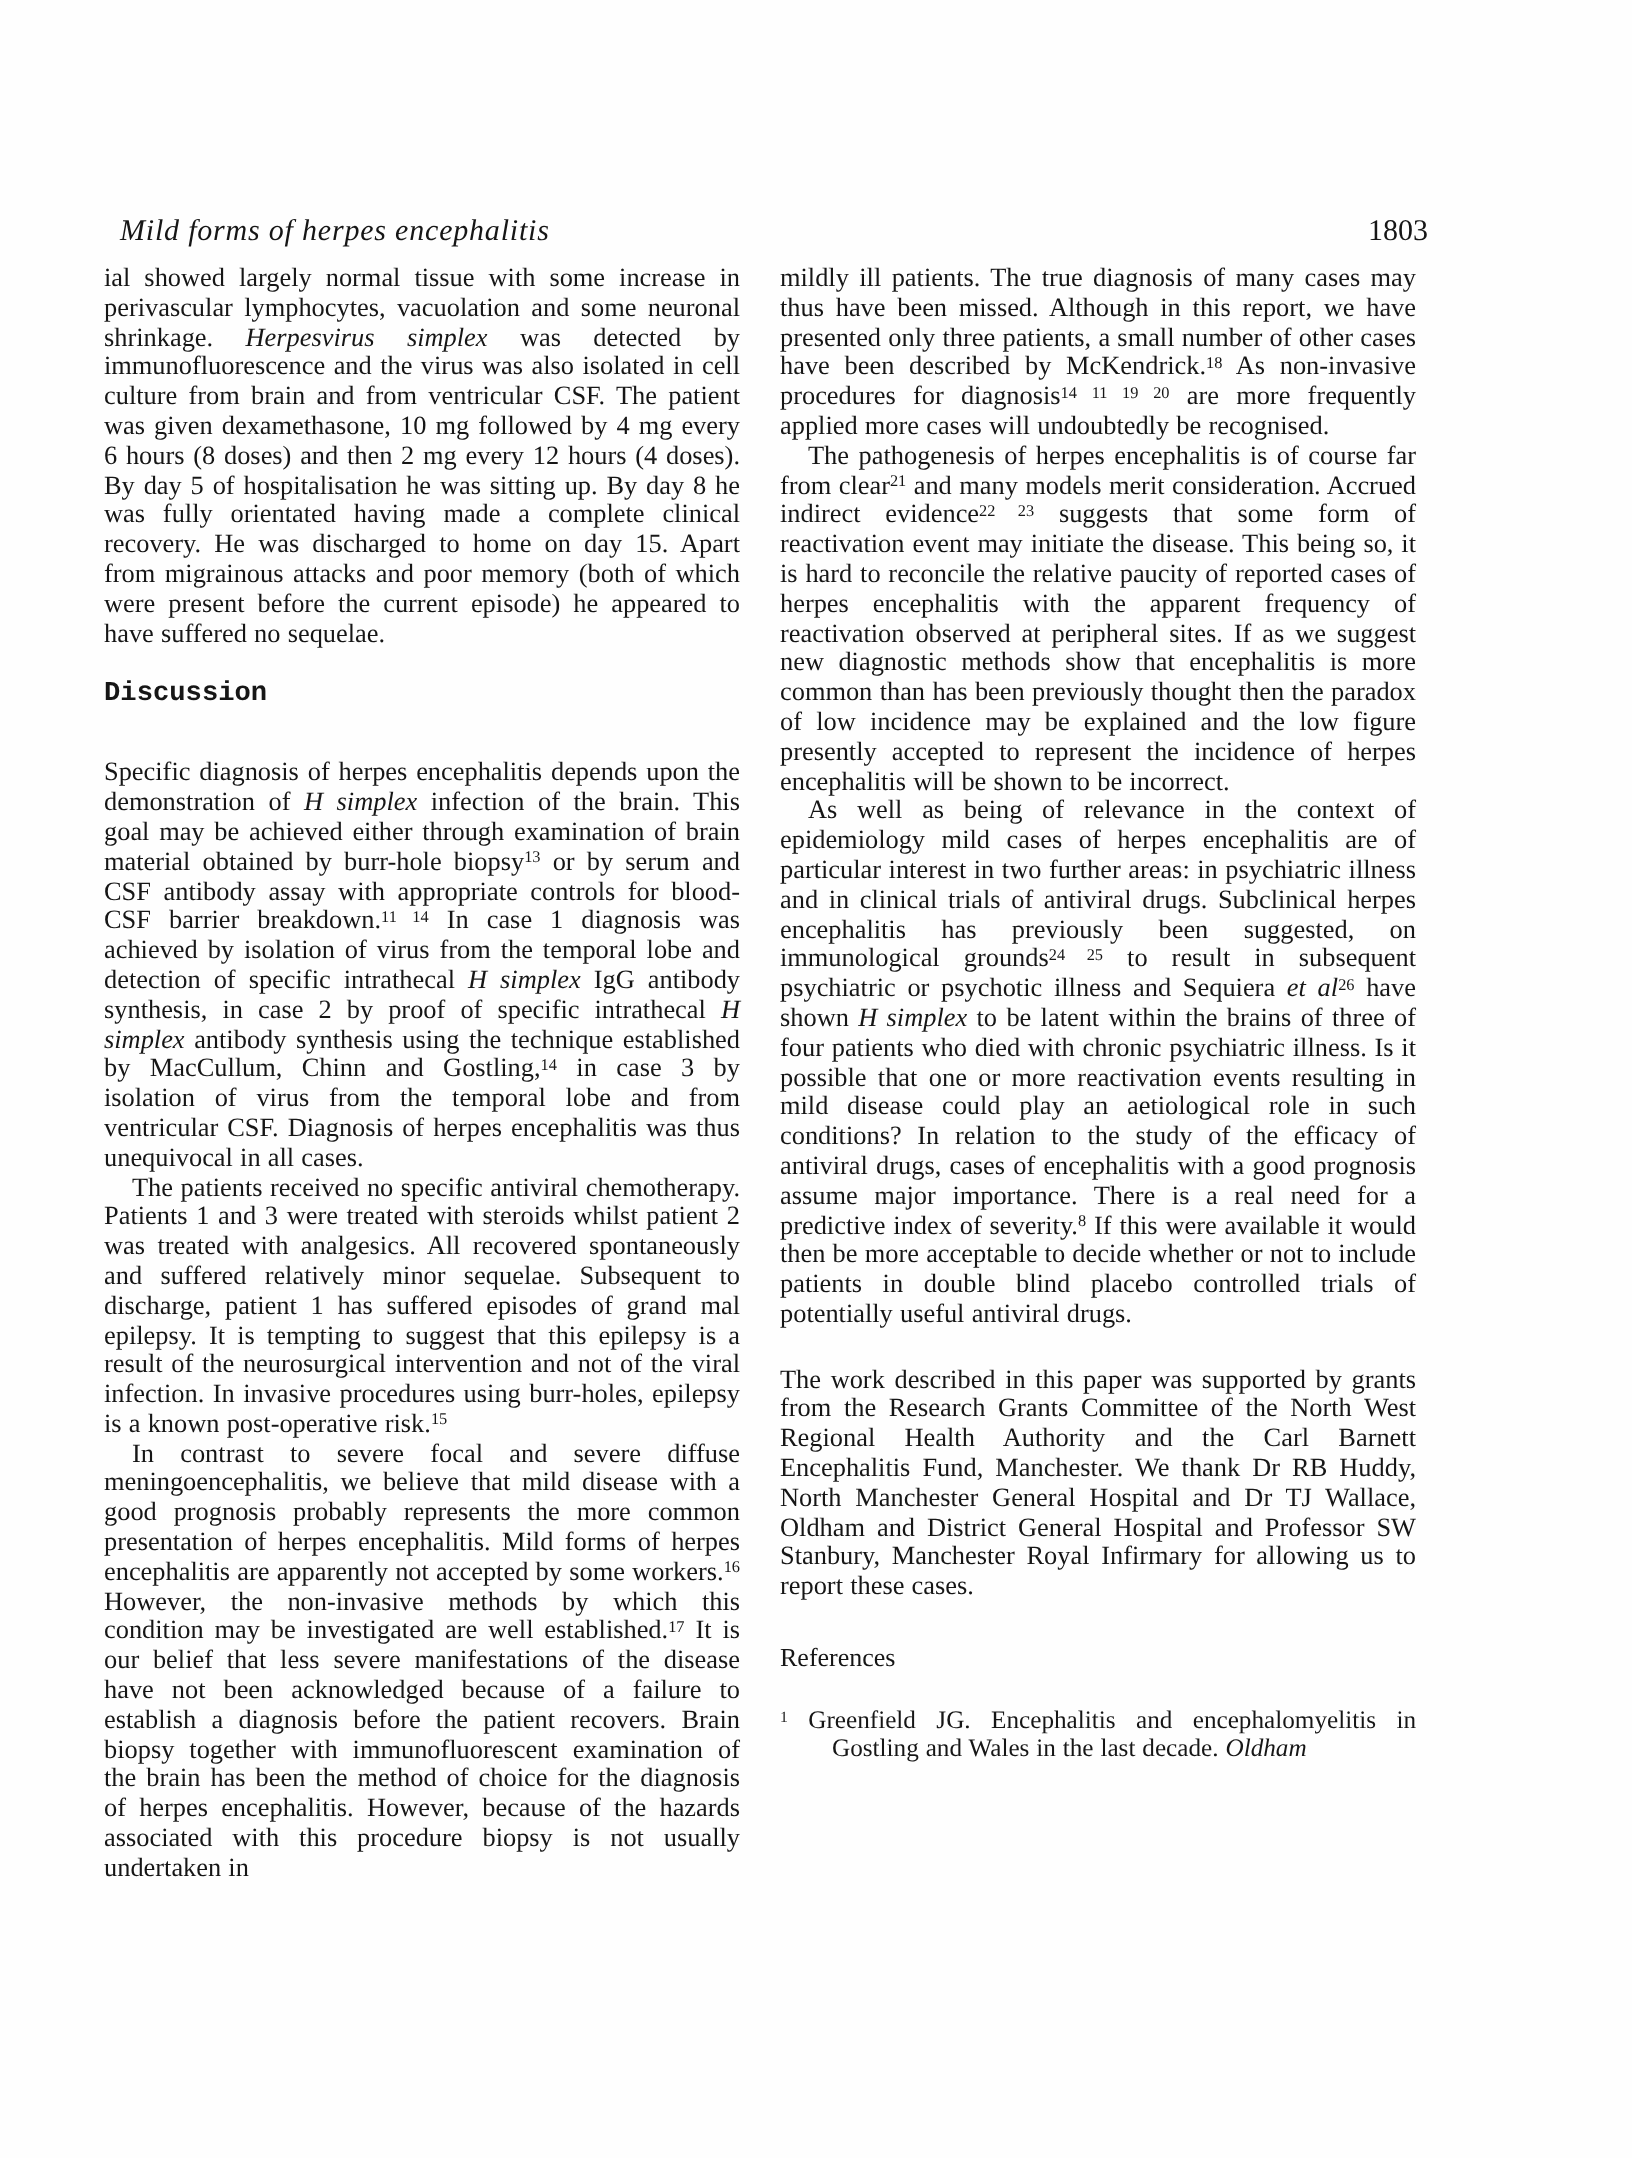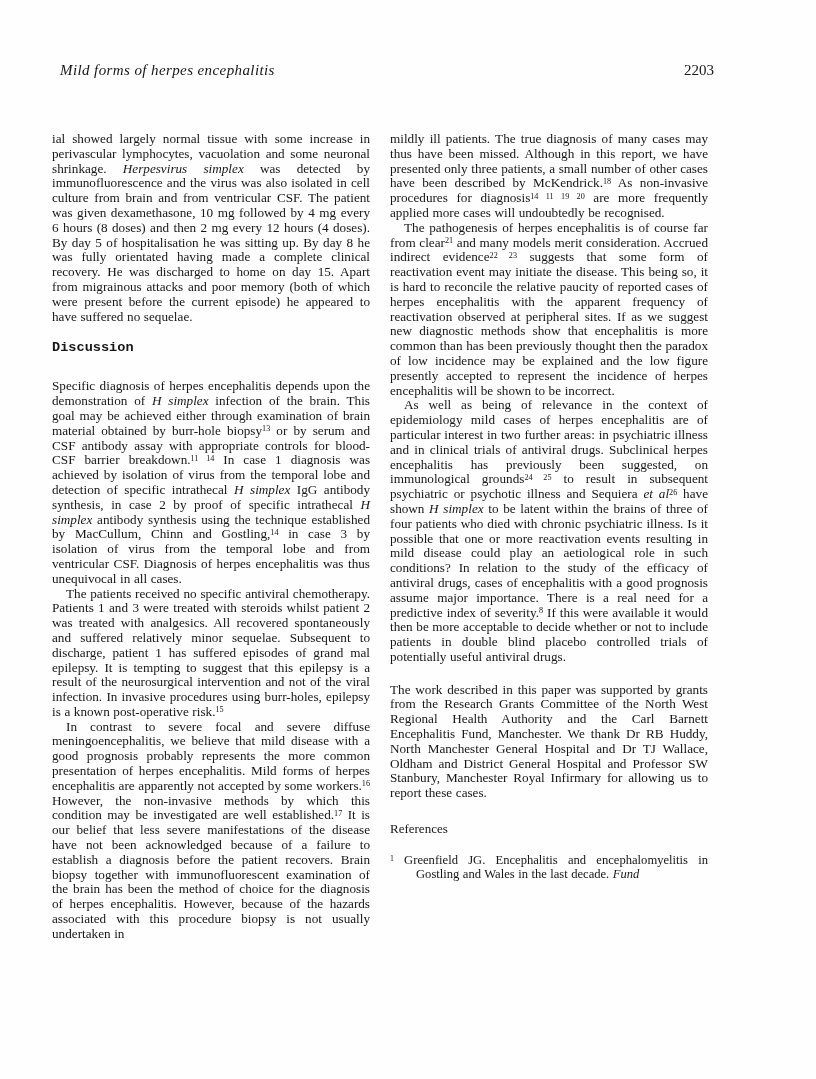--- a/index.html
+++ b/index.html
@@ -22,20 +22,21 @@
     top: 62px;
     width: 654px;
     display: flex;
     justify-content: space-between;
     align-items: baseline;
   }
   .running-title {
     font-style: italic;
     font-size: 15px;
     letter-spacing: 0.4px;
+    margin-top: 46px;
   }
   .page-number {
     font-size: 15px;
   }
   .columns {
     position: absolute;
     left: 52px;
     top: 86px;
     width: 656px;
     display: flex;
@@ -89,21 +90,21 @@
   }
   i { font-style: italic; }
 </style>
 </head>
 <body>
 
 <div class="page">
 
   <div class="page-header">
     <span class="running-title">Mild forms of herpes encephalitis</span>
-    <span class="page-number">2203</span>
+    <span class="page-number">1803</span>
   </div>
 
   <div class="columns">
 
     <div class="col">
       <p class="para"><span>ial showed largely normal tissue with some increase in perivascular lymphocytes, vacuolation and some neuronal shrinkage. </span><i>Herpesvirus simplex</i><span> was detected by immunofluorescence and the virus was also isolated in cell culture from brain and from ventricular CSF. The patient was given dexamethasone, 10 mg followed by 4 mg every 6 hours (8 doses) and then 2 mg every 12 hours (4 doses). By day 5 of hospitalisation he was sitting up. By day 8 he was fully orientated having made a complete clinical recovery. He was discharged to home on day 15. Apart from migrainous attacks and poor memory (both of which were present before the current episode) he appeared to have suffered no sequelae.</span></p>
 
       <h2 class="section-heading">Discussion</h2>
 
       <p class="para"><span>Specific diagnosis of herpes encephalitis depends upon the demonstration of </span><i>H simplex</i><span> infection of the brain. This goal may be achieved either through examination of brain material obtained by burr-hole biopsy</span><sup>13</sup><span> or by serum and CSF antibody assay with appropriate controls for blood-CSF barrier breakdown.</span><sup>11 14</sup><span> In case 1 diagnosis was achieved by isolation of virus from the temporal lobe and detection of specific intrathecal </span><i>H simplex</i><span> IgG antibody synthesis, in case 2 by proof of specific intrathecal </span><i>H simplex</i><span> antibody synthesis using the technique established by MacCullum, Chinn and Gostling,</span><sup>14</sup><span> in case 3 by isolation of virus from the temporal lobe and from ventricular CSF. Diagnosis of herpes encephalitis was thus unequivocal in all cases.</span></p>
@@ -117,17 +118,17 @@
       <p class="para"><span>mildly ill patients. The true diagnosis of many cases may thus have been missed. Although in this report, we have presented only three patients, a small number of other cases have been described by McKendrick.</span><sup>18</sup><span> As non-invasive procedures for diagnosis</span><sup>14 11 19 20</sup><span> are more frequently applied more cases will undoubtedly be recognised.</span></p>
 
       <p class="para indent"><span>The pathogenesis of herpes encephalitis is of course far from clear</span><sup>21</sup><span> and many models merit consideration. Accrued indirect evidence</span><sup>22 23</sup><span> suggests that some form of reactivation event may initiate the disease. This being so, it is hard to reconcile the relative paucity of reported cases of herpes encephalitis with the apparent frequency of reactivation observed at peripheral sites. If as we suggest new diagnostic methods show that encephalitis is more common than has been previously thought then the paradox of low incidence may be explained and the low figure presently accepted to represent the incidence of herpes encephalitis will be shown to be incorrect.</span></p>
 
       <p class="para indent"><span>As well as being of relevance in the context of epidemiology mild cases of herpes encephalitis are of particular interest in two further areas: in psychiatric illness and in clinical trials of antiviral drugs. Subclinical herpes encephalitis has previously been suggested, on immunological grounds</span><sup>24 25</sup><span> to result in subsequent psychiatric or psychotic illness and Sequiera </span><i>et al</i><sup>26</sup><span> have shown </span><i>H simplex</i><span> to be latent within the brains of three of four patients who died with chronic psychiatric illness. Is it possible that one or more reactivation events resulting in mild disease could play an aetiological role in such conditions? In relation to the study of the efficacy of antiviral drugs, cases of encephalitis with a good prognosis assume major importance. There is a real need for a predictive index of severity.</span><sup>8</sup><span> If this were available it would then be more acceptable to decide whether or not to include patients in double blind placebo controlled trials of potentially useful antiviral drugs.</span></p>
 
       <p class="para ack"><span>The work described in this paper was supported by grants from the Research Grants Committee of the North West Regional Health Authority and the Carl Barnett Encephalitis Fund, Manchester. We thank Dr RB Huddy, North Manchester General Hospital and Dr TJ Wallace, Oldham and District General Hospital and Professor SW Stanbury, Manchester Royal Infirmary for allowing us to report these cases.</span></p>
 
       <h2 class="ref-heading">References</h2>
 
-      <p class="reference"><sup>1</sup><span> Greenfield JG. Encephalitis and encephalomyelitis in Gostling and Wales in the last decade. </span><i>Fund</i></p>
+      <p class="reference"><sup>1</sup><span> Greenfield JG. Encephalitis and encephalomyelitis in Gostling and Wales in the last decade. </span><i>Oldham</i></p>
     </div>
 
   </div>
 </div>
 
 </body></html>

